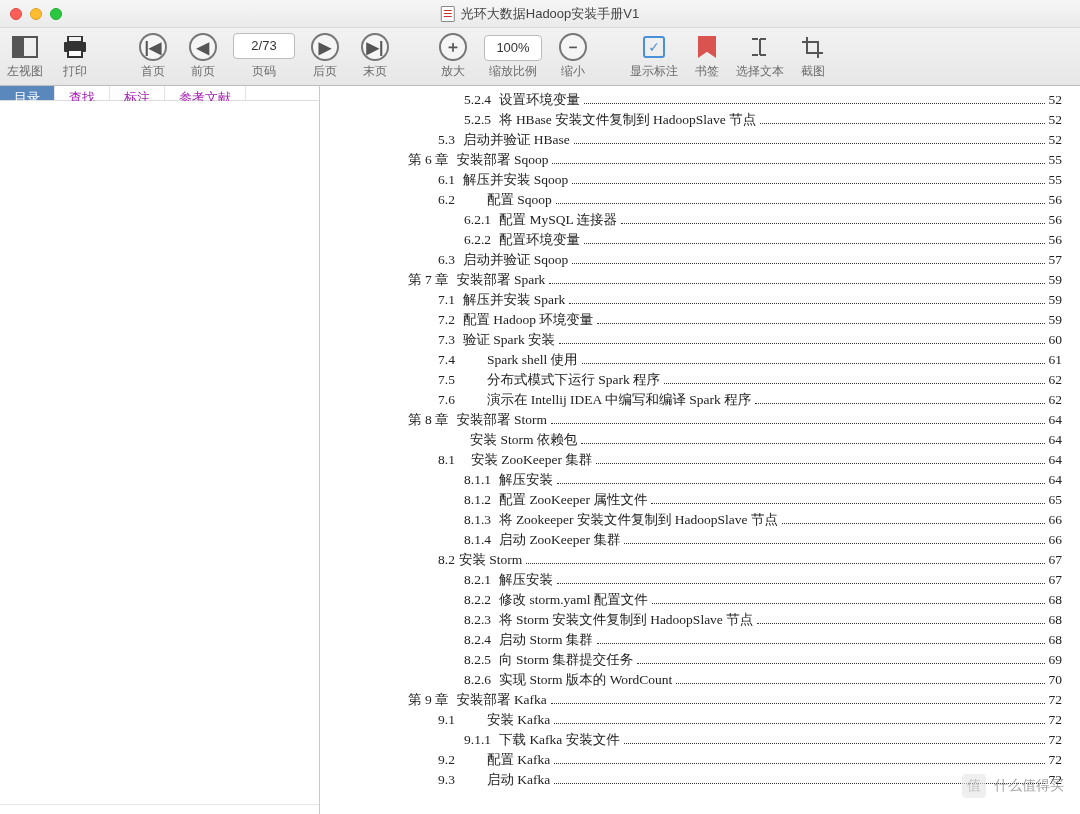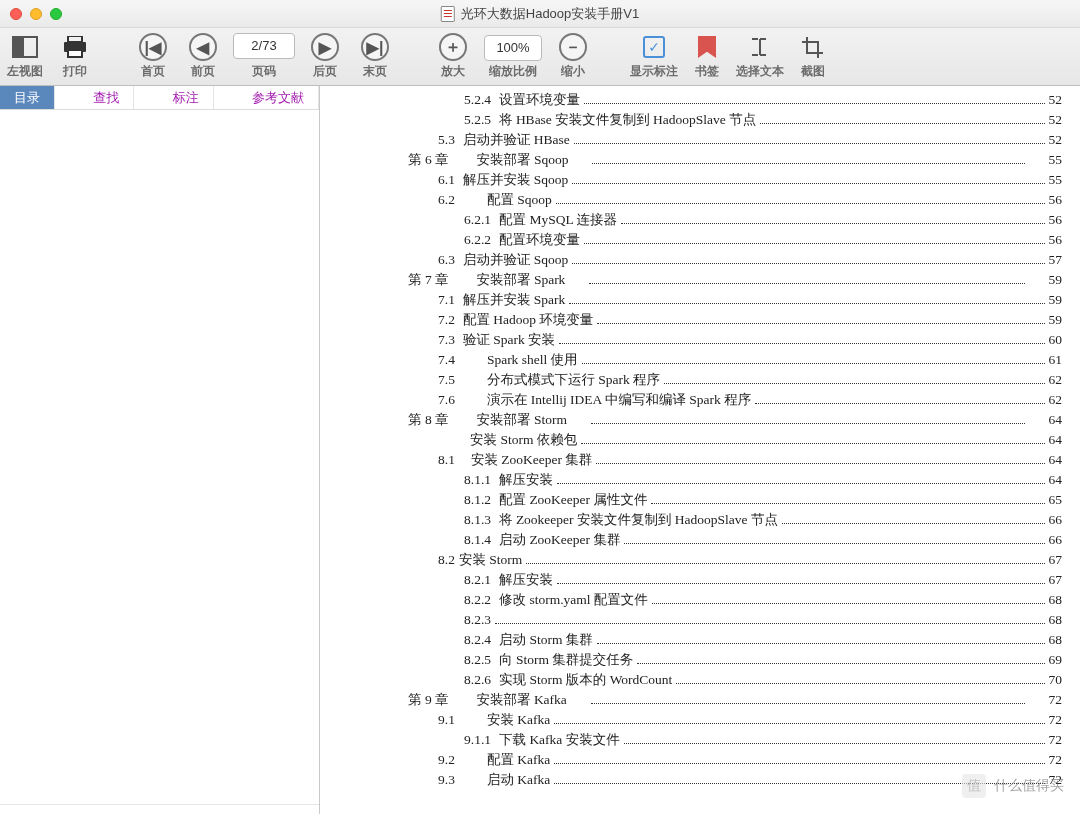--- a/index.html
+++ b/index.html
@@ -11,45 +11,45 @@
 .red { background:#ff5f57; border:1px solid #e1483f; }
 .yellow { background:#febc2e; border:1px solid #dfa023; }
 .green { background:#29c940; border:1px solid #1dad2c; }
 .title-center { position:absolute; left:50%; transform:translateX(-50%); display:flex; align-items:center; gap:6px; font-size:13px; color:#444; }
 .doc-icon { width:14px; height:16px; background:#fff; border:1px solid #888; border-radius:1px; position:relative; }
 .doc-icon:before { content:""; position:absolute; top:3px; left:2px; right:2px; height:1px; background:#cc3333; box-shadow:0 3px 0 #cc3333, 0 6px 0 #cc3333; }
 
 .toolbar { height: 58px; background: linear-gradient(#f2f2f2,#e7e7e7); border-bottom: 1px solid #bdbdbd; display:flex; align-items:flex-start; padding-top:4px; }
 .tb-btn { display:flex; flex-direction:column; align-items:center; justify-content:flex-start; width:50px; font-size:12px; color:#595959; cursor:pointer; }
 .tb-btn .ico { height:30px; display:flex; align-items:center; justify-content:center; }
-.tb-btn .lbl { font-size:12px; color:#6b6b6b; margin-top:1px;font-weight:bold; }
+.tb-btn .lbl { font-size:12px; color:#6b6b6b; margin-top:1px; }
 .sep { width:28px; }
 
 .circle-btn { width:28px; height:28px; border-radius:50%; border:2px solid #777; display:flex; align-items:center; justify-content:center; color:#555; font-size:16px; font-weight:bold; background:#f5f5f5; }
 .page-box { width:62px; height:26px; border:1px solid #bbb; border-radius:4px; background:#fff; text-align:center; font-size:13px; color:#333; line-height:24px; margin:1px 4px 4px; }
 .zoom-box { width:58px; height:26px; border:1px solid #bbb; border-radius:4px; background:#fff; text-align:center; font-size:13px; color:#333; line-height:24px; margin:1px 4px 0; }
 
 .sidepanel-ico { width:26px; height:22px; border:2px solid #555; display:flex; }
 .sidepanel-ico:before { content:""; width:8px; background:#555; border-right:2px solid #555; }
 
 .main { display:flex; height: calc(814px - 86px); }
 .sidebar { width:320px; border-right:1px solid #c9c9c9; background:#fff; display:flex; flex-direction:column; }
-.tabs { display:flex; border-bottom:1px solid #dcdcdc; height:24px;justify-content:space-between; }
+.tabs { display:flex; border-bottom:1px solid #dcdcdc; height:15px; }
 .tab { flex:0 0 auto; padding:3px 14px; font-size:13px; color:#a21caf; border-right:1px solid #e4e4e4; cursor:pointer; }
 .tab.active { background:#5a88bd; color:#fff; }
 .side-empty { flex:1; background:#fff; }
 .side-bottom { height:10px; border-top:1px solid #e6e6e6; }
 
 .doc-area { flex:1; background:#fff; overflow:hidden; position:relative; padding:4px 18px 0 28px; }
 .toc-line { display:flex; align-items:baseline; font-size:13.5px; color:#222; line-height:20px; white-space:nowrap; font-family: "Times New Roman", serif; }
 .toc-line .num { flex:0 0 auto; }
 .toc-line .title { flex:0 0 auto; margin-left:8px; }
 .toc-line .dots { flex:1; border-bottom:1.5px dotted #333; margin:0 4px 3px; min-width:10px; }
 .toc-line .page { flex:0 0 auto; }
-.ind0 { padding-left:60px;gap:20px; }
+.ind0 { padding-left:60px; }
 .ind1 { padding-left:90px; }
 .ind2 { padding-left:116px; }
 .chapter { font-family: "Times New Roman", "SimSun", serif; }
 
 .watermark { position:absolute; right:16px; bottom:16px; opacity:.6; display:flex; align-items:center; gap:8px; font-size:14px; color:#6a6a6a; }
 .watermark .wm-ico { width:24px; height:24px; border-radius:4px; background:#e6e6e6; display:flex; align-items:center; justify-content:center; font-size:14px; color:#999; }
 
 .bookmark-ico { width:18px; height:22px; background:#d9534f; clip-path: polygon(0 0,100% 0,100% 100%,50% 72%,0 100%); }
 .check-ico { width:22px; height:22px; border:2px solid #4a90d9; border-radius:3px; display:flex; align-items:center; justify-content:center; color:#4a90d9; font-size:14px; }
 </style>
@@ -331,20 +331,21 @@
           <span class="page">67</span>
         </div>
         <div class="toc-line ind2">
           <span class="num">8.2.2</span>
           <span class="title">修改 storm.yaml 配置文件</span>
           <span class="dots"></span>
           <span class="page">68</span>
         </div>
         <div class="toc-line ind2">
           <span class="num">8.2.3</span>
+          <span class="title">将 Storm 安装文件复制到 HadoopSlave 节点</span>
           <span class="dots"></span>
           <span class="page">68</span>
         </div>
         <div class="toc-line ind2">
           <span class="num">8.2.4</span>
           <span class="title">启动 Storm 集群</span>
           <span class="dots"></span>
           <span class="page">68</span>
         </div>
         <div class="toc-line ind2">

